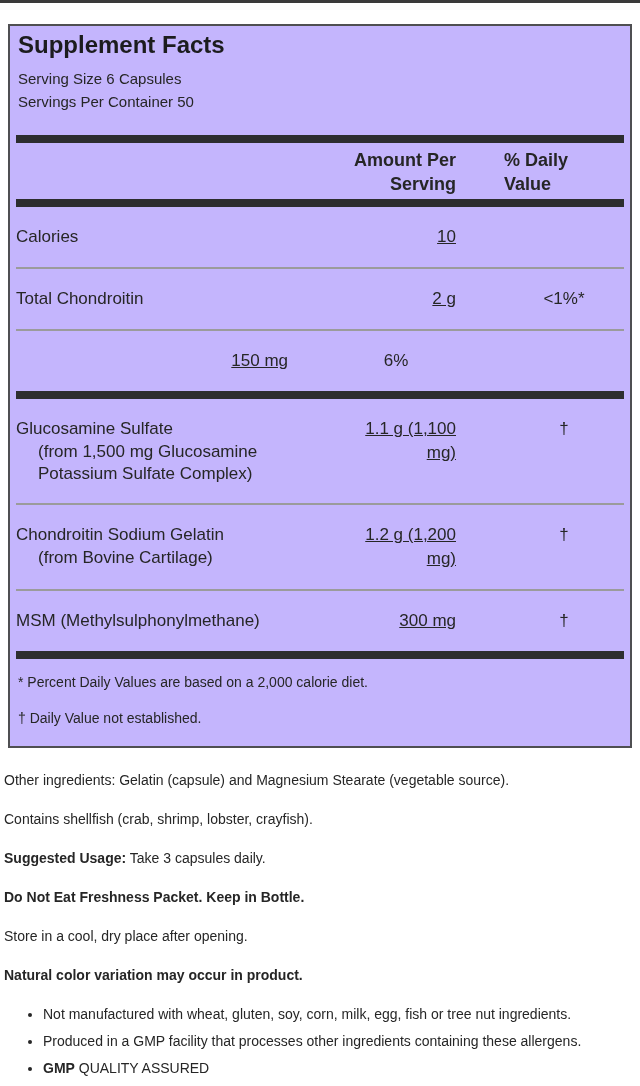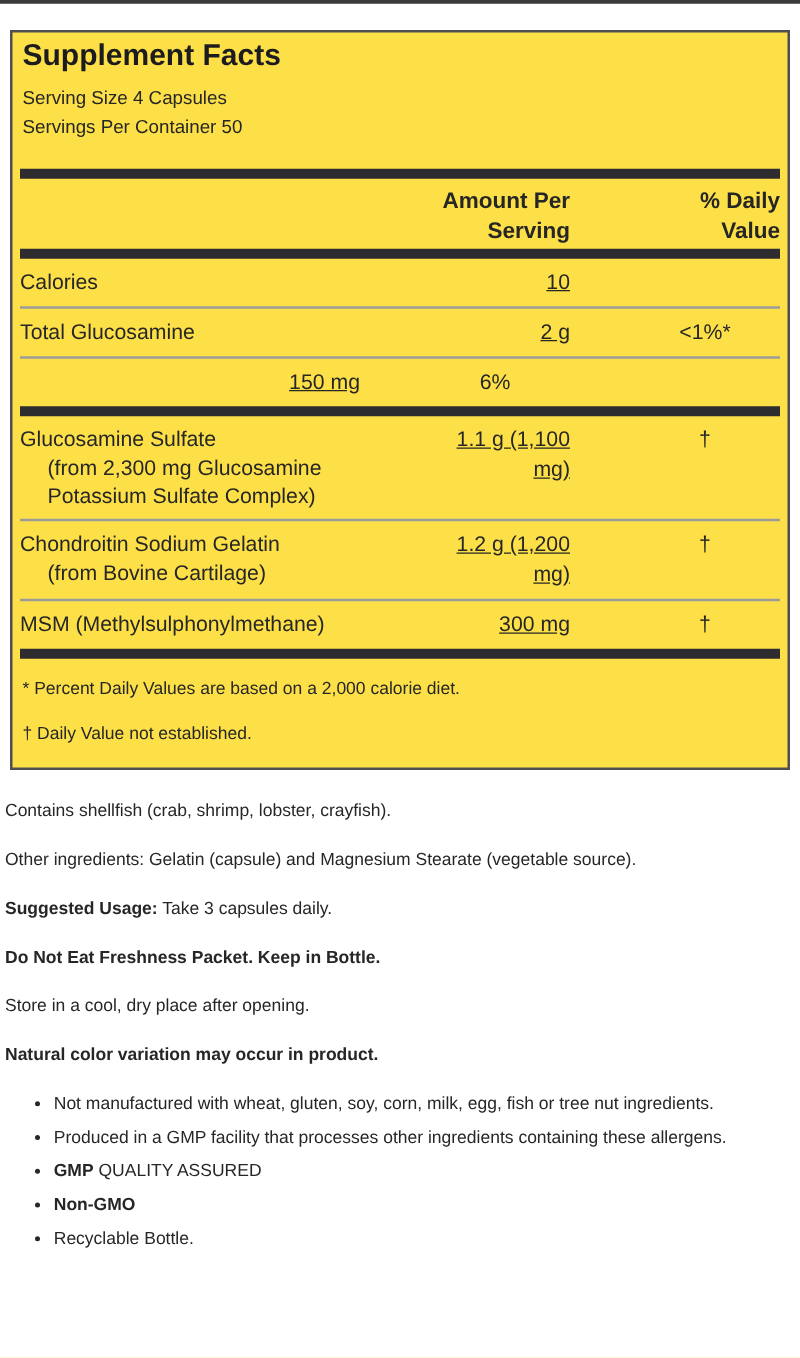--- a/index.html
+++ b/index.html
@@ -15,21 +15,21 @@
     font-family: "Liberation Sans", "DejaVu Sans", sans-serif;
     color: var(--c-text, #262626);
     border-top: 3px solid var(--c-page-edge, #3a3a3a);
   }
 
   
   .facts-box {
     margin: 21px 8px 0 8px;
     border: 2px solid var(--c-box-border, #4f4f52);
     padding: 3px 6px 18px 6px;
-    background: #fde047;
+    background: #c4b5fd;
   }
   .panel-title {
     font-size: 24px;
     font-weight: bold;
     color: var(--c-heading, #1c1c1e);
     margin: 3px 2px 9px 2px;
     line-height: 26px;
   }
   .serving-block { margin: 0 2px 22px 2px; }
   .serving-line {
@@ -46,23 +46,23 @@
     gap: 48px;
   }
   .header-row {
     padding: 5px 0 3px 0;
     font-weight: bold;
     font-size: 18px;
     line-height: 24px;
   }
   .pre { white-space: pre-line; }
   .col-amt { text-align: right; }
-  .col-dv  { text-align: right; }
+  .col-dv  { text-align: left; }
   .frow {
-    padding: 7px 0;
+    padding: 18px 0;
     font-size: 17px;
     line-height: 24px;
     border-bottom: 2px solid var(--c-row-separator, #9b9b9b);
   }
   .frow.no-sep { border-bottom: none; }
   .fsub {
     padding-left: 22px;
     white-space: pre-line;
     line-height: 22px;
   }
@@ -92,21 +92,21 @@
     margin-bottom: 5px;
   }
 </style>
 </head>
 <body>
 
 <div class="facts-box">
   <div class="panel-title">Supplement Facts</div>
 
   <div class="serving-block">
-    <div class="serving-line">Serving Size 4 Capsules</div>
+    <div class="serving-line">Serving Size 6 Capsules</div>
     <div class="serving-line">Servings Per Container 50</div>
   </div>
 
   <div class="thick-bar"></div>
 
   <div class="grid-row header-row">
     <div></div>
     <div class="col-amt pre">Amount Per
 Serving</div>
     <div class="col-dv pre">% Daily
@@ -118,34 +118,34 @@
   <div id="facts-rows">
       <div class="grid-row frow">
         <div>
           <div>Calories</div>
         </div>
         <div class="famt">10</div>
         <div class="fdv"></div>
       </div>
       <div class="grid-row frow">
         <div>
-          <div>Total Glucosamine</div>
+          <div>Total Chondroitin</div>
         </div>
         <div class="famt">2 g</div>
         <div class="fdv">&lt;1%*</div>
       </div>
       <div class="grid-row frow no-sep">
         <div class="famt">150 mg</div>
         <div class="fdv">6%</div>
       </div>
       <div class="thick-bar"></div>
       <div class="grid-row frow">
         <div>
           <div>Glucosamine Sulfate</div>
-          <div class="fsub">(from 2,300 mg Glucosamine
+          <div class="fsub">(from 1,500 mg Glucosamine
 Potassium Sulfate Complex)</div>
         </div>
         <div class="famt">1.1 g (1,100
 mg)</div>
         <div class="fdv">†</div>
       </div>
       <div class="grid-row frow">
         <div>
           <div>Chondroitin Sodium Gelatin</div>
           <div class="fsub">(from Bovine Cartilage)</div>
@@ -164,22 +164,22 @@
     </div>
 
   <div class="thick-bar"></div>
 
   <div class="footnote">* Percent Daily Values are based on a 2,000 calorie diet.</div>
   <div class="footnote">† Daily Value not established.</div>
 </div>
 
 <div class="info-section">
   <div id="info-paragraphs">
+      <p><span>Other ingredients: Gelatin (capsule) and Magnesium Stearate (vegetable source).</span></p>
       <p><span>Contains shellfish (crab, shrimp, lobster, crayfish).</span></p>
-      <p><span>Other ingredients: Gelatin (capsule) and Magnesium Stearate (vegetable source).</span></p>
       <p><span class="b">Suggested Usage:</span><span> Take 3 capsules daily.</span></p>
       <p><span class="b">Do Not Eat Freshness Packet. Keep in Bottle.</span></p>
       <p><span>Store in a cool, dry place after opening.</span></p>
       <p><span class="b">Natural color variation may occur in product.</span></p>
     </div>
   <ul class="info-list" id="info-list">
       <li><span>Not manufactured with wheat, gluten, soy, corn, milk, egg, fish or tree nut ingredients.</span></li>
       <li><span>Produced in a GMP facility that processes other ingredients containing these allergens.</span></li>
       <li><span class="b">GMP</span><span> QUALITY ASSURED</span></li>
       <li><span class="b">Non-GMO</span></li>

